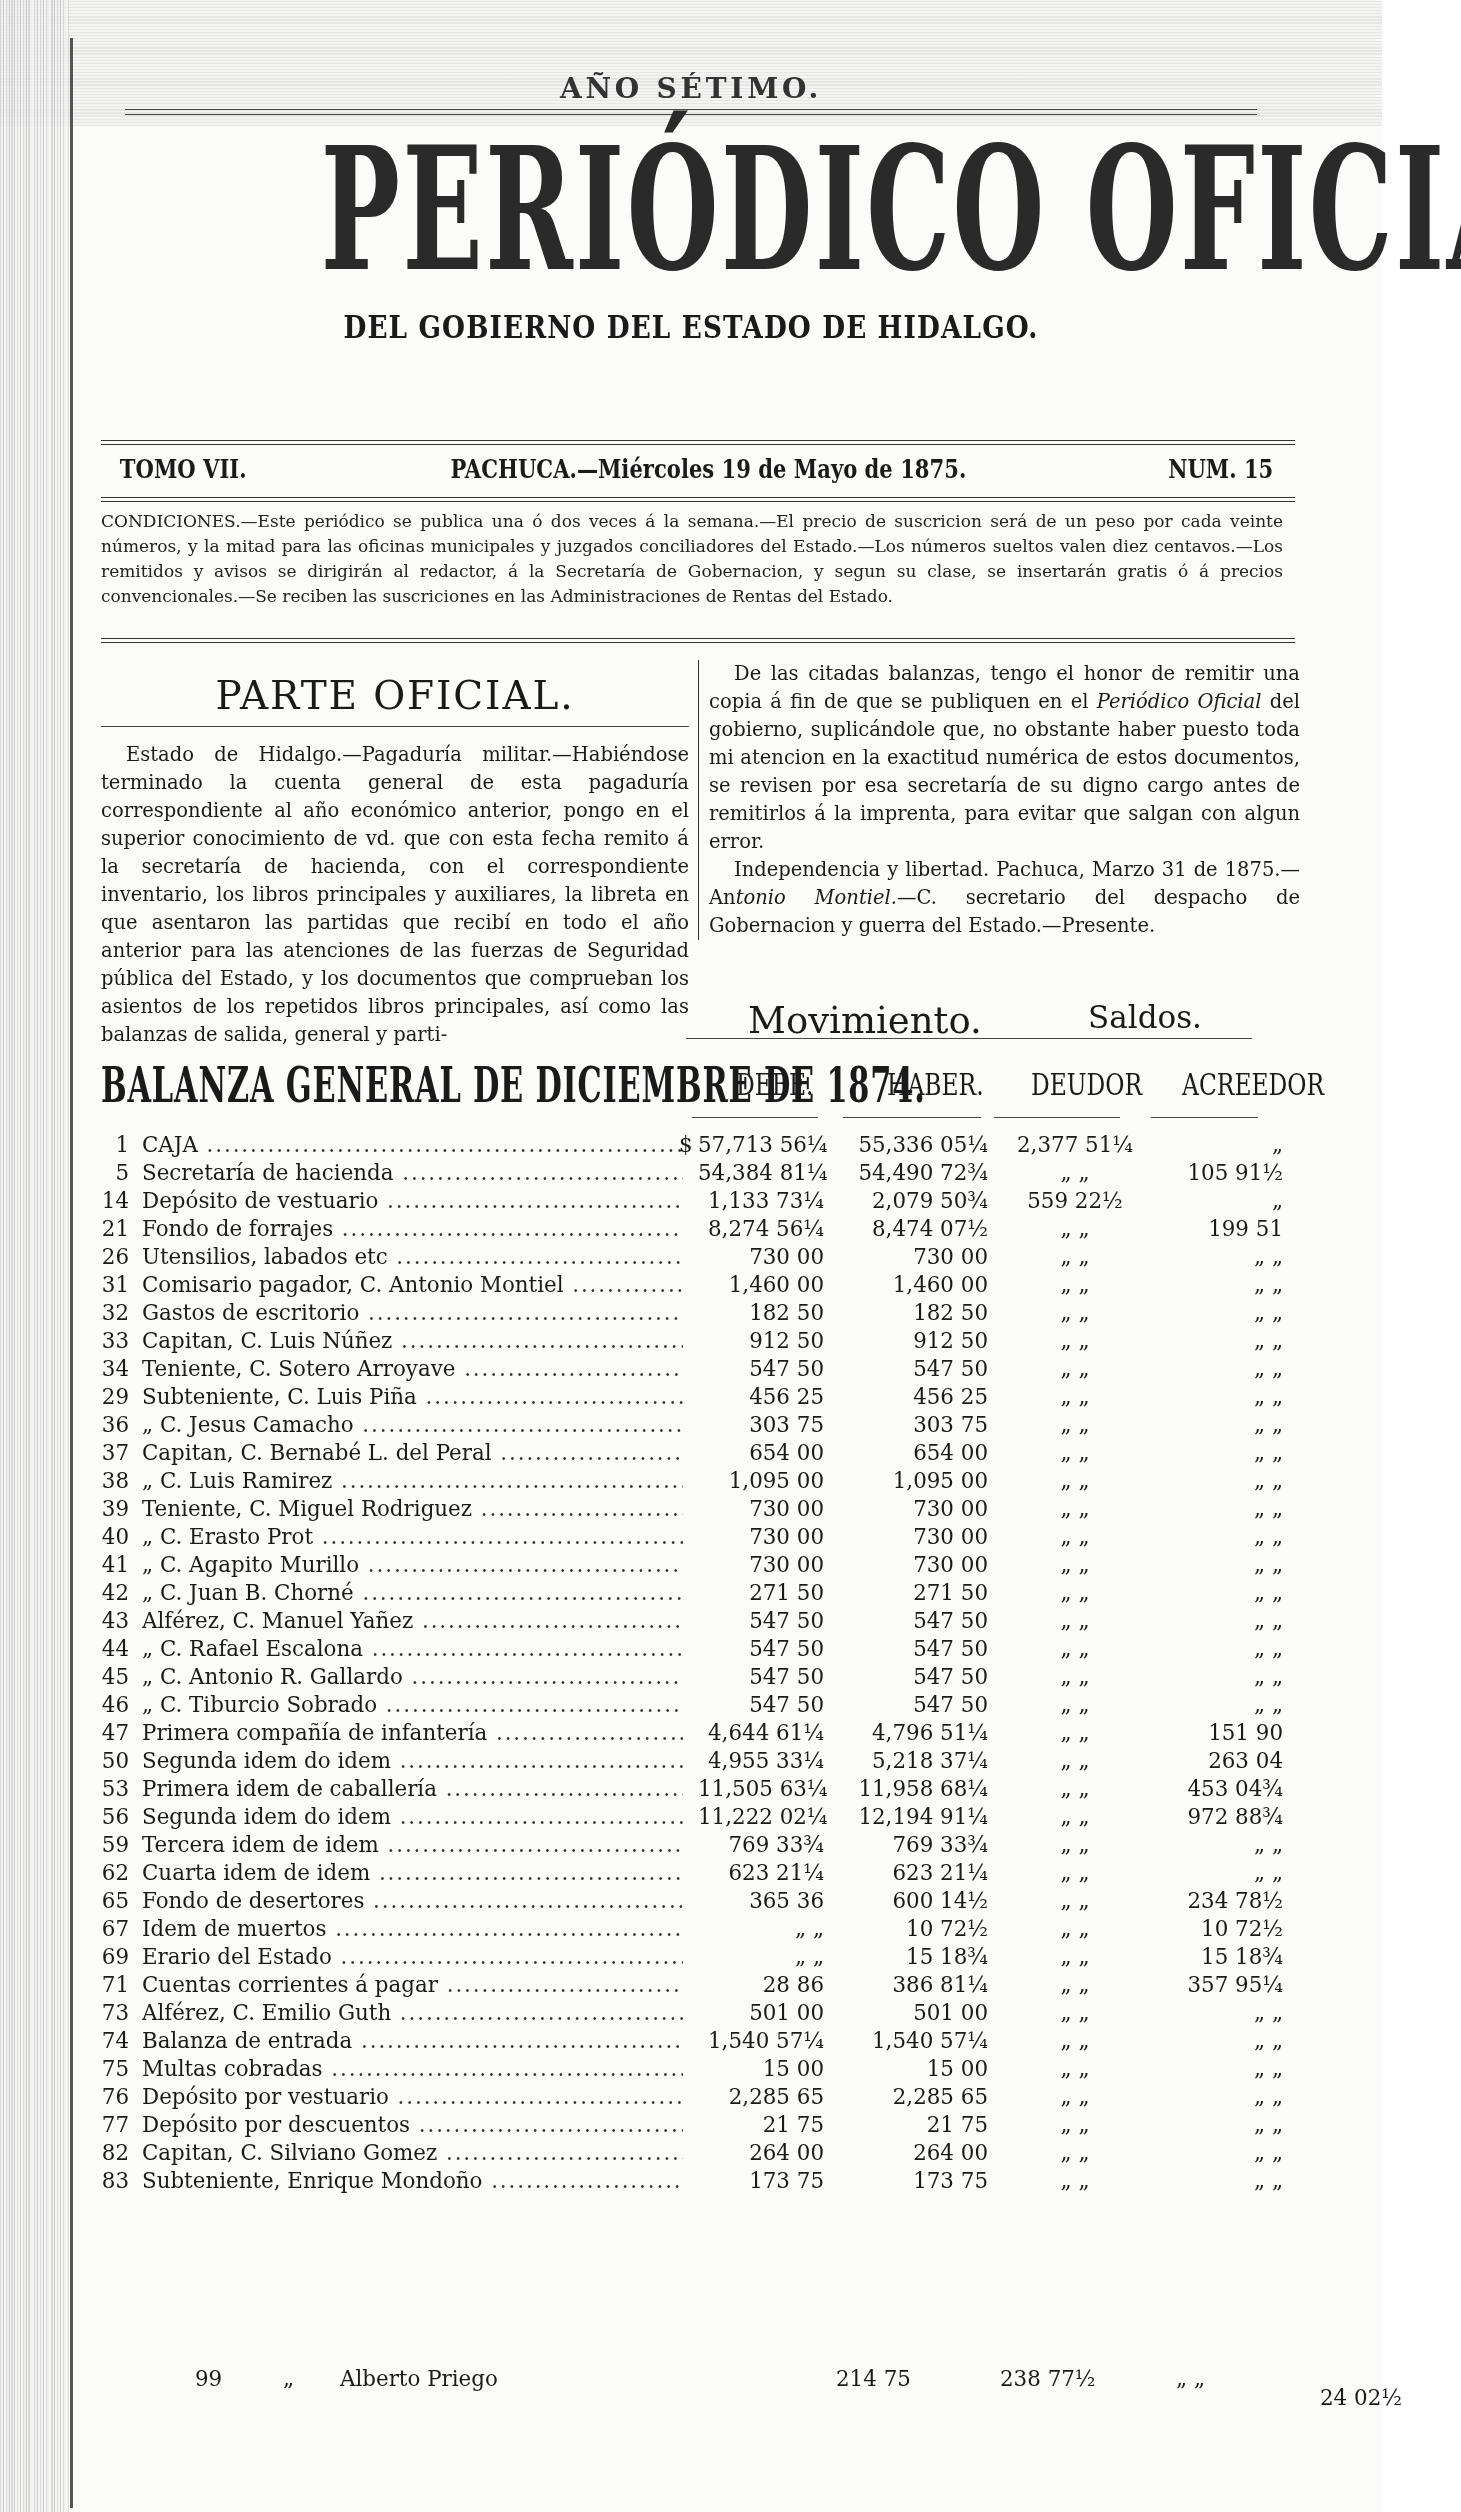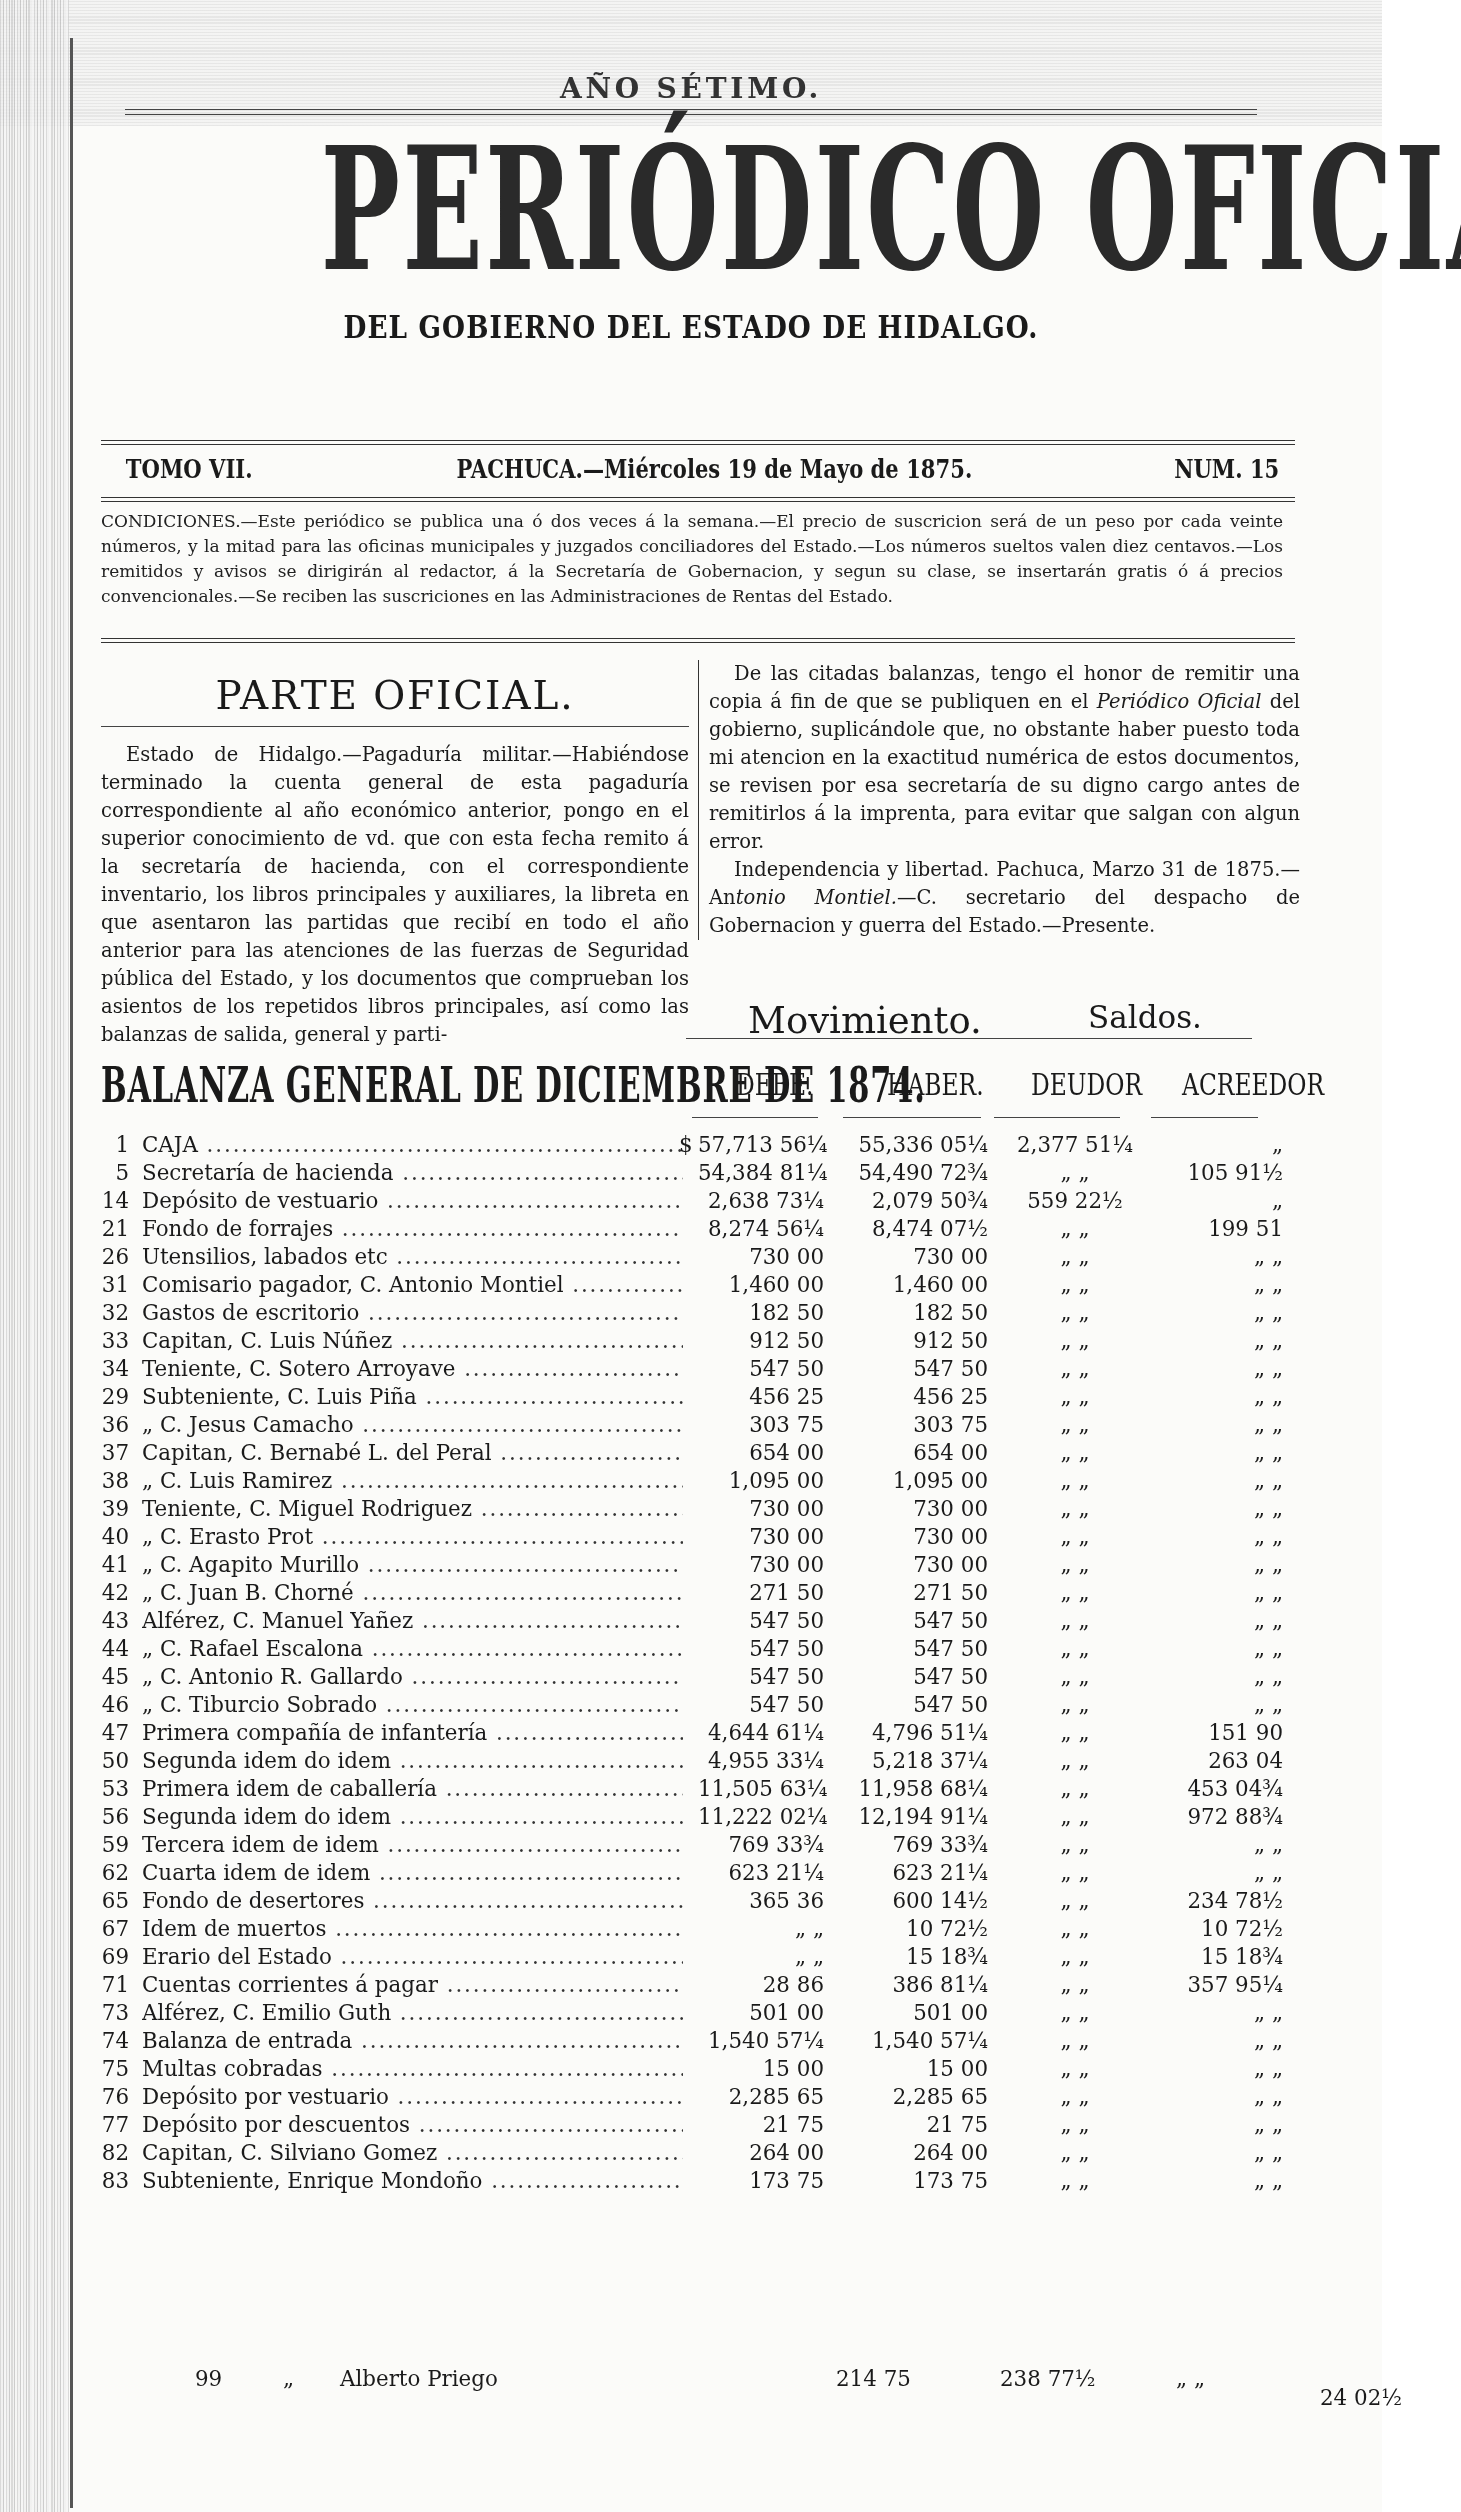--- a/index.html
+++ b/index.html
@@ -33,21 +33,21 @@
   .title {
     text-align: center; font-size: 170px; line-height: 176px; letter-spacing: 3.8px;
     font-family: "DejaVu Serif", serif; font-weight: bold; transform: scaleX(0.62); transform-origin: center;
     color: #2a2a2a; margin-top: 6.3px; white-space: nowrap;
   }
   .subtitle {
     text-align: center; font-size: 31px; font-weight: bold; letter-spacing: 1.3px;
     margin-top: 12.6px; transform: scaleX(0.85);
   }
   .info-row {
-    position: absolute; left: 110px; top: 453px; width: 1182px;
+    position: absolute; left: 104px; top: 453px; width: 1182px;
     display: flex; justify-content: space-between; align-items: baseline;
     font-weight: bold; font-size: 26.4px;
   }
   .info-row span { transform: scaleX(0.8); display: inline-block; }
   .rule-double { position: absolute; left: 101px; width: 1194px; border-top: 1.9px solid #333; border-bottom: 1.3px solid #333; height: 3.1px; }
   .conditions {
     position: absolute; left: 101px; top: 509px; width: 1182px;
     font-size: 17px; line-height: 25px; text-align: justify; color: #222;
   }
   .col-left { position: absolute; left: 101px; top: 660px; width: 588px; }
@@ -151,21 +151,21 @@
       <span class="num">5</span>
       <span class="name">Secretaría de hacienda</span>
       <span class="debe">54,384 81¼</span>
       <span class="haber">54,490 72¾</span>
       <span class="deudor">„ „</span>
       <span class="acreedor">105 91½</span>
     </div>
     <div class="row">
       <span class="num">14</span>
       <span class="name">Depósito de vestuario</span>
-      <span class="debe">2,638 73¼</span>
+      <span class="debe">1,133 73¼</span>
       <span class="haber">2,079 50¾</span>
       <span class="deudor">559 22½</span>
       <span class="acreedor">„</span>
     </div>
     <div class="row">
       <span class="num">21</span>
       <span class="name">Fondo de forrajes</span>
       <span class="debe">8,274 56¼</span>
       <span class="haber">8,474 07½</span>
       <span class="deudor">„ „</span>

